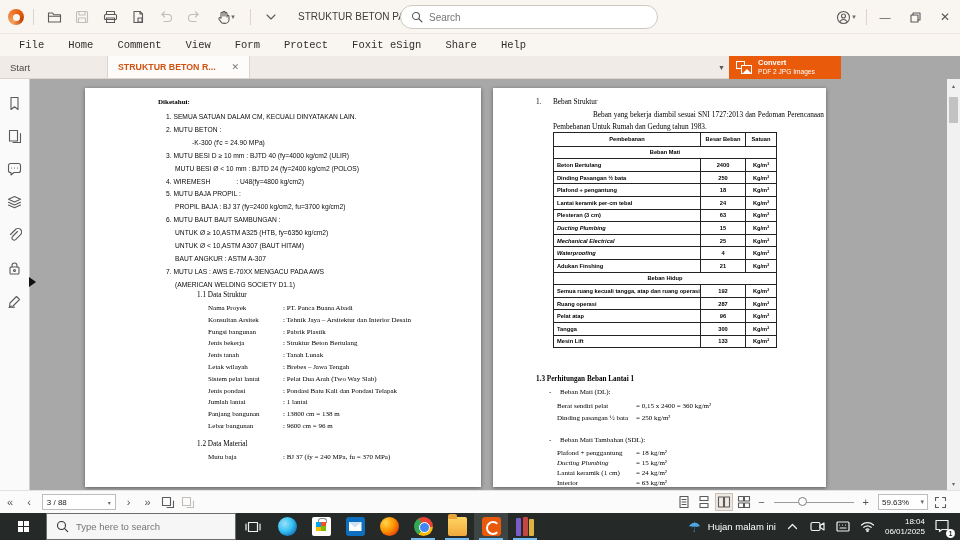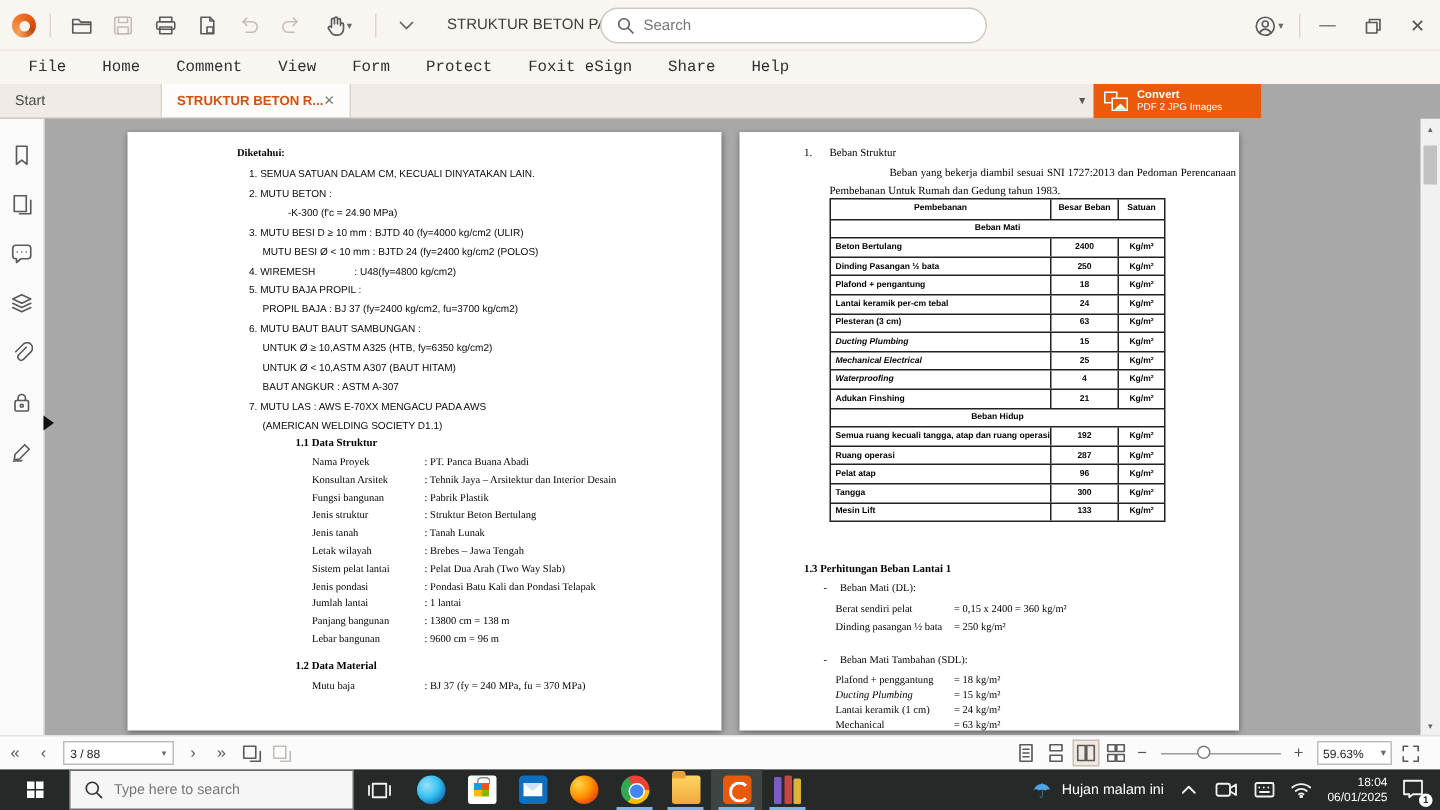--- a/index.html
+++ b/index.html
@@ -22,21 +22,21 @@
   .tb-right { position:absolute; right:0; top:0; height:34px; display:flex; align-items:center; }
   .winbtn { width:30px; height:28px; display:flex; align-items:center; justify-content:center; color:#555; font-size:11px; }
 
   
   #menubar { position:absolute; left:0; top:34px; width:960px; height:22px; background:#f9f6f2; display:flex; align-items:center; gap:2px; padding-left:8px; }
   .menu-item { padding:3px 11px; font-size:10.5px; color:#2f2f2f; border-radius:3px;font-family:Liberation Mono, monospace; }
 
   
   #tabbar { position:absolute; left:0; top:56px; width:841px; height:23px; background:#f0ebe6; border-bottom:1px solid #ddd5cd; display:flex; align-items:stretch; }
   .tab { display:flex; align-items:center; padding:0 10px; font-size:9.5px; color:#4a4a4a; border-right:1px solid #ddd5cd; min-width:108px; }
-  .tab.active { background:#fdfcfb; color:#cf5210; font-weight:bold; font-size:8.8px; min-width:96px; justify-content:space-between; gap:0; }
+  .tab.active { background:#fdfcfb; color:#cf5210; font-weight:bold; font-size:8.8px; min-width:96px; justify-content:space-between; gap:16px; }
   .tab .x { color:#777; font-weight:normal; font-size:9px; }
   #tab-caret { position:absolute; right:116px; top:0; height:23px; display:flex; align-items:center; font-size:7px; color:#555; }
   #convert-btn { position:absolute; right:0; top:0; width:112px; height:23px; background:#e95a0b; color:#fff; display:flex; align-items:center; gap:6px; padding:0 7px; }
   #convert-btn .cicon { width:16px; height:13px; position:relative; flex:0 0 auto; }
   #convert-btn .cicon .f1 { position:absolute; left:0; top:0; width:9px; height:8px; border:1px solid #fff; background:#e95a0b; }
   #convert-btn .cicon .f2 { position:absolute; left:5px; top:4px; width:11px; height:9px; border:1px solid #fff; background:#e95a0b; }
   #convert-btn .cicon .f2::after { content:""; position:absolute; left:1px; bottom:0; border-left:4px solid transparent; border-right:4px solid transparent; border-bottom:4px solid #fff; }
   #convert-btn .ct { display:flex; flex-direction:column; line-height:1.15; }
   #convert-btn .ct .l1 { font-size:7.5px; font-weight:bold; }
   #convert-btn .ct .l2 { font-size:6.6px; }
@@ -51,21 +51,21 @@
   #page-left  { left:85px;  top:9px; width:396px; height:399px; }
   #page-right { left:493px; top:9px; width:333px; height:399px; }
 
   
   .serif { font-family:"Liberation Serif", serif; }
   #lp-heading { position:absolute; left:73px; top:10px; font-size:7px; font-weight:bold; }
   #lp-list { position:absolute; left:81px; top:23px; }
   #lp-list .ln { font-size:6.7px; line-height:12.9px; white-space:pre; color:#0a0a0a; }
   #lp-list .i1 { padding-left:9px; }
   #lp-list .i2 { padding-left:26px; }
-  .sec-title { position:absolute; font-size:7.2px; font-weight:bold; }
+  .sec-title { position:absolute; font-size:7.2px; font-weight:normal; }
   #s11-rows, #s12-rows { position:absolute; left:123px; }
   .kv { display:flex; font-size:7px; line-height:11.8px; }
   .kv .k { width:75px; flex:0 0 auto; }
   .kv .v { white-space:nowrap;text-align:center; }
 
   
   #rp-item { position:absolute; left:43px; top:9px; font-size:7.3px; }
   #rp-item .no { position:absolute; left:0; }
   #rp-item .ti { position:absolute; left:17px; white-space:nowrap; }
   #rp-para { position:absolute; left:60px; top:21px; width:271px; font-size:7.3px; line-height:12.2px; }
@@ -350,21 +350,21 @@
         </div>
       <div class="kv">
           <span class="k">Konsultan Arsitek</span>
           <span class="v">: Tehnik Jaya – Arsitektur dan Interior Desain</span>
         </div>
       <div class="kv">
           <span class="k">Fungsi bangunan</span>
           <span class="v">: Pabrik Plastik</span>
         </div>
       <div class="kv">
-          <span class="k">Jenis struktur</span>
+          <span class="k">Jenis bekerja</span>
           <span class="v">: Struktur Beton Bertulang</span>
         </div>
       <div class="kv">
           <span class="k">Jenis tanah</span>
           <span class="v">: Tanah Lunak</span>
         </div>
       <div class="kv">
           <span class="k">Letak wilayah</span>
           <span class="v">: Brebes – Jawa Tengah</span>
         </div>
@@ -518,21 +518,21 @@
         </div>
       <div class="calc">
           <span class="k it">Ducting Plumbing</span>
           <span class="v">= 15 kg/m²</span>
         </div>
       <div class="calc">
           <span class="k">Lantai keramik (1 cm)</span>
           <span class="v">= 24 kg/m²</span>
         </div>
       <div class="calc">
-          <span class="k">Mechanical</span>
+          <span class="k">Interior</span>
           <span class="v">= 63 kg/m²</span>
         </div>
     </div>
   </div>
 
   <div id="scrollbar">
     <div class="arr" style="top:0">
         <span>▴</span>
       </div>
     <div id="sb-thumb"></div>

